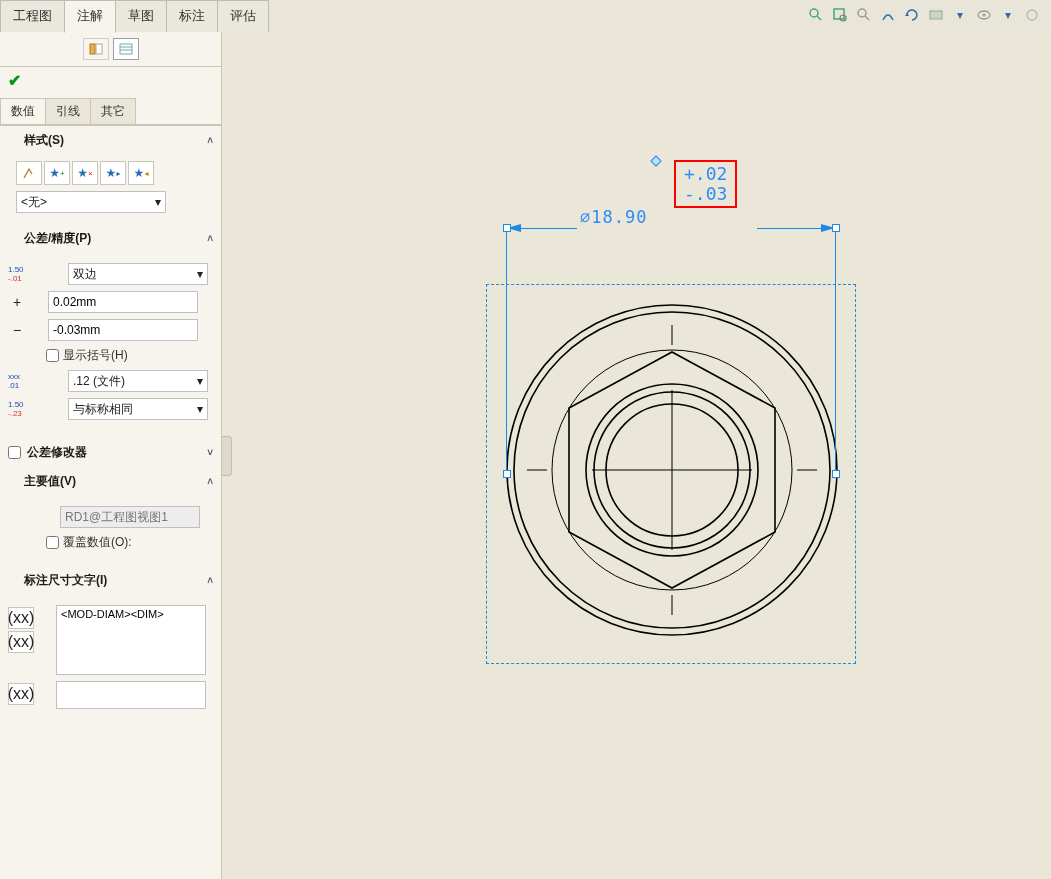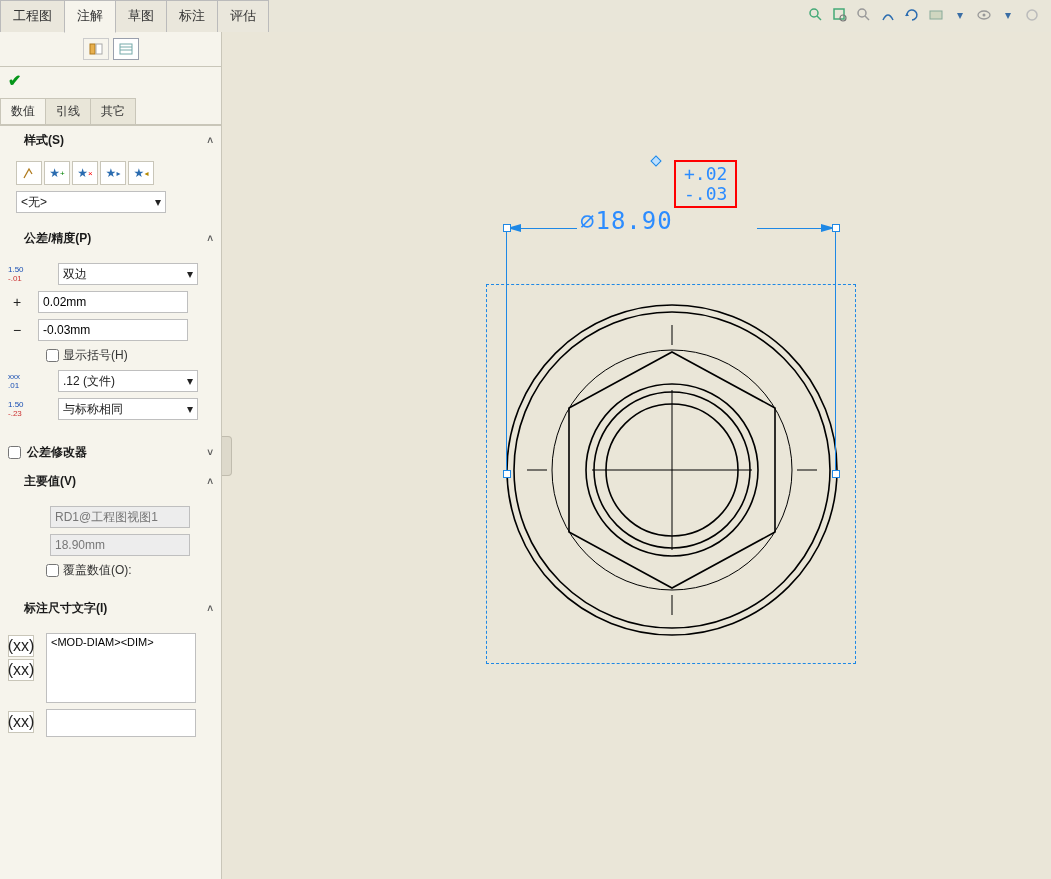--- a/index.html
+++ b/index.html
@@ -29,36 +29,36 @@
   .panel-scroll::-webkit-scrollbar{width:16px;}
   .panel-scroll::-webkit-scrollbar-track{background:#efece1;}
   .panel-scroll::-webkit-scrollbar-thumb{background:#d0cdc0;border:1px solid #b9b6a9;}
   .section{border-bottom:1px solid transparent;}
   .sec-head{display:flex;align-items:center;padding:6px 8px;font-weight:bold;color:#1a1a1a;cursor:pointer;margin-left:16px;}
   .chev{margin-left:auto;color:#5b5b5b;font-size:10px;}
   .sec-body{padding:4px 8px 10px;}
   .icon-strip{display:flex;gap:2px;margin:2px 0 6px 8px;}
   .sicon{width:26px;height:24px;border:1px solid #c9c6b9;background:#fff;display:flex;align-items:center;justify-content:center;font-size:12px;color:#2b6cb0;cursor:pointer;}
   .combo, select{width:150px;height:22px;border:1px solid #bfbfbf;background:#fff;font-size:12px;padding:0 4px;display:flex;align-items:center;justify-content:space-between;cursor:pointer;margin-left:8px;}
-  .row{display:flex;align-items:center;gap:12px;margin:6px 0;}
+  .row{display:flex;align-items:center;gap:22px;margin:6px 0;}
   .row-label{width:18px;text-align:center;font-size:14px;color:#222;}
   .tiny-label{width:30px;font-size:8px;color:#1a4fb3;line-height:8px;display:flex;flex-direction:column;align-items:flex-start;gap:1px;}
   input[type=text]{height:22px;border:1px solid #bfbfbf;padding:0 4px;font-size:12px;background:#fff;}
   input[type=text]:disabled{background:#ededed;color:#777;}
   .cb-row{display:flex;align-items:center;gap:4px;margin:4px 0 4px 38px;font-size:12px;color:#333;}
   input[type=checkbox]{width:13px;height:13px;}
   .textarea{width:150px;height:70px;border:1px solid #bfbfbf;background:#fff;font-size:11px;padding:2px 4px;resize:none;font-family:inherit;}
   .sym-btn{width:26px;height:22px;border:1px solid #c9c6b9;display:flex;align-items:center;justify-content:center;background:#fff;margin:2px 0;cursor:pointer;font-size:16px;}
   
   .canvas{flex:1;position:relative;background:#eae6d8;}
   .drag-handle{position:absolute;left:0;top:50%;width:10px;height:40px;background:#ddd9cb;border:1px solid #c0bcae;border-left:none;border-radius:0 4px 4px 0;cursor:ew-resize;transform:translateY(-50%);}
   .selbox{position:absolute;border:1px dashed #1e88e5;}
   .dim-line{position:absolute;height:0;border-top:1.5px solid #1e88e5;}
   .dim-ext{position:absolute;width:0;border-left:1.5px solid #1e88e5;}
-  .dim-text{position:absolute;color:#2c8cff;font-family:"Lucida Console",monospace;font-size:24px;letter-spacing:1px;white-space:nowrap;text-align:right;}
+  .dim-text{position:absolute;color:#2c8cff;font-family:"Lucida Console",monospace;font-size:17px;letter-spacing:1px;white-space:nowrap;text-align:right;}
   .tol-box{position:absolute;border:2px solid #ff0000;padding:2px 8px;font-family:"Lucida Console",monospace;color:#2c8cff;font-size:18px;line-height:20px;}
   .handle{position:absolute;width:8px;height:8px;background:#fff;border:1.5px solid #1e88e5;}
   .handle.diamond{transform:rotate(45deg);}
   .arrow-l{position:absolute;width:0;height:0;border-top:4px solid transparent;border-bottom:4px solid transparent;border-right:14px solid #1e88e5;}
   .arrow-r{position:absolute;width:0;height:0;border-top:4px solid transparent;border-bottom:4px solid transparent;border-left:14px solid #1e88e5;}
   svg{display:block;}
   .part-svg{position:absolute;}
   .collapsed-sec{display:flex;align-items:center;padding:6px 8px;font-weight:bold;color:#1a1a1a;cursor:pointer;border-top:1px solid transparent;}
 </style>
 </head>
@@ -228,24 +228,20 @@
       <div class="section">
         <div class="sec-head">
           <span>主要值(V)</span>
           <span class="chev">˄</span>
         </div>
         <div class="sec-body">
           <div class="row">
               <span style="width:30px"></span>
               <input type="text" disabled="" style="width: 140px;" value="RD1@工程图视图1">
             </div>
-          <div class="row">
-              <span style="width:30px"></span>
-              <input type="text" disabled="" style="width: 140px;" value="18.90mm">
-            </div>
           <div class="cb-row">
             <input type="checkbox" style="">
             <span>覆盖数值(O):</span>
           </div>
         </div>
       </div>
 
       <div class="section">
         <div class="sec-head">
           <span>标注尺寸文字(I)</span>

